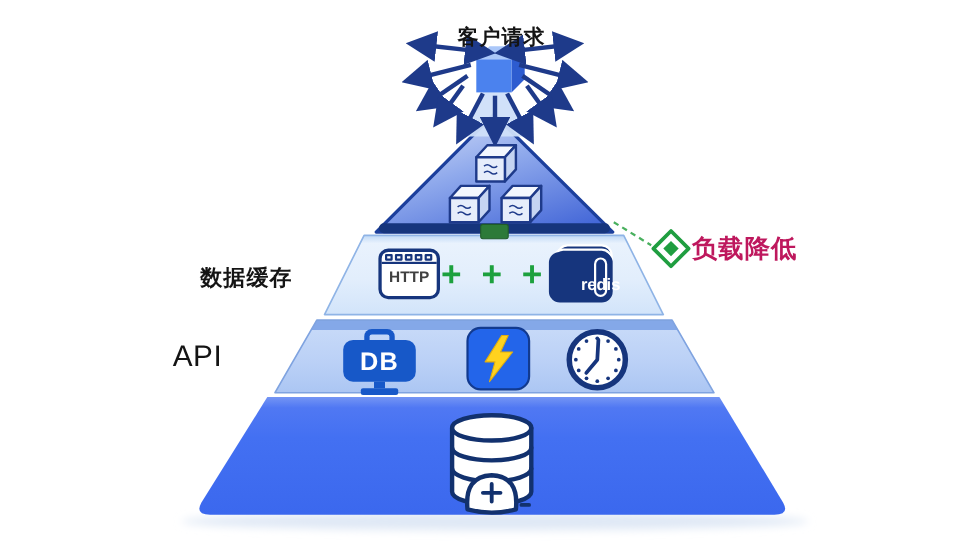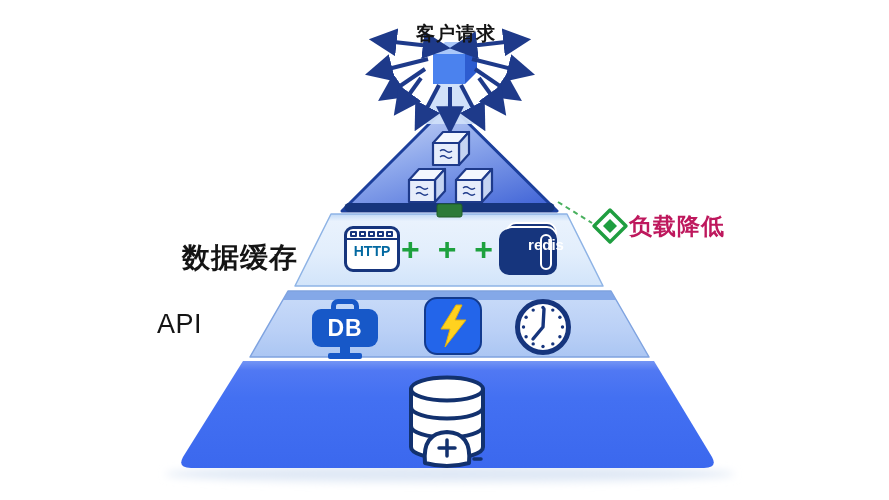--- a/index.html
+++ b/index.html
@@ -2,41 +2,41 @@
 <html><head>
 <meta charset="utf-8">
 <style>
   html,body{margin:0;padding:0;}
   body{font-family:"Liberation Sans","DejaVu Sans",sans-serif;background:#fff;}
   .stage{position:relative;width:889px;height:500px;background:#ffffff;overflow:hidden;}
   .stage svg.diagram{position:absolute;left:0;top:0;}
 
   .txt{position:absolute;color:#141414;white-space:nowrap;}
   .title{left:416px;top:21px;font-size:19px;font-weight:700;letter-spacing:1px;}
-  .lbl-cache{left:182px;top:239px;font-size:28px;font-weight:700;letter-spacing:1px;}
+  .lbl-cache{left:182px;top:239px;font-size:20px;font-weight:700;letter-spacing:1px;}
   .lbl-api{left:157px;top:309px;font-size:27px;font-weight:400;letter-spacing:.5px;}
   .lbl-load{left:629px;top:211px;font-size:23px;font-weight:700;color:#be185d;letter-spacing:1px;}
 
   
   .http{position:absolute;left:344px;top:226px;width:56px;height:46px;background:#fff;
         border:3px solid #16357d;border-radius:9px;box-sizing:border-box;}
   .http-bar{display:flex;gap:2px;padding:2px 3px 1px 3px;border-bottom:2px solid #16357d;}
   .http-sq{width:7px;height:6px;border:2px solid #16357d;border-radius:1px;box-sizing:border-box;background:#fff;}
-  .http-txt{text-align:center;font-size:14px;font-weight:700;color:#0369a1;margin-top:3px;letter-spacing:0;}
+  .http-txt{text-align:center;font-size:14px;font-weight:700;color:#404040;margin-top:3px;letter-spacing:0;}
 
   
   .pluses{position:absolute;left:401px;top:231px;width:92px;display:flex;justify-content:space-between;}
   .plus{font-size:32px;font-weight:900;color:#1da13e;line-height:36px;}
 
   
   .redis{position:absolute;left:499px;top:229px;width:58px;height:46px;}
   .redis .back2{position:absolute;top:-7px;left:7px;width:51px;height:30px;background:#16357d;border:2px solid #fff;border-radius:10px;box-sizing:border-box;}
   .redis .back1{position:absolute;top:-3px;left:3px;width:55px;height:38px;background:#16357d;border:2px solid #fff;border-radius:10px;box-sizing:border-box;}
   .redis .main{position:absolute;inset:0;background:#16357d;border-radius:10px;}
-  .redis .inner{position:absolute;inset:5px;border:2.5px solid #fff;border-radius:6px;display:flex;align-items:flex-start;justify-content:center;margin-left:36px;}
+  .redis .inner{position:absolute;inset:5px;border:2.5px solid #fff;border-radius:6px;display:flex;align-items:flex-end;justify-content:center;margin-left:36px;}
   .redis .inner span{color:#fff;font-size:15px;font-weight:700;}
 
   
   .dbmon{position:absolute;left:311px;top:299px;width:68px;height:60px;display:flex;flex-direction:column;align-items:center;}
   .db-handle{width:28px;height:13px;border:5px solid #1758c8;border-bottom:none;border-radius:7px 7px 0 0;box-sizing:border-box;margin-bottom:-3px;}
   .db-screen{width:66px;height:40px;background:#1758c8;border-radius:9px;display:flex;align-items:center;justify-content:center;text-align:right;}
   .db-screen span{color:#fff;font-size:23px;font-weight:800;letter-spacing:1px;}
   .db-stem{width:10px;height:6px;background:#1758c8;}
   .db-base{width:34px;height:6px;background:#1758c8;border-radius:2px;}
 

